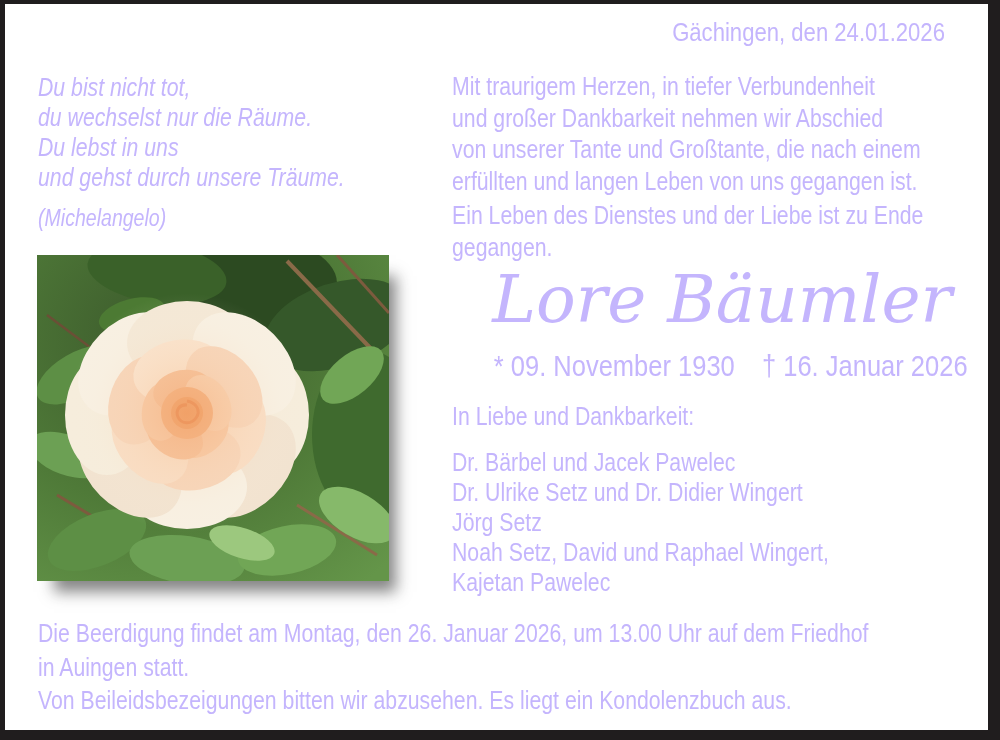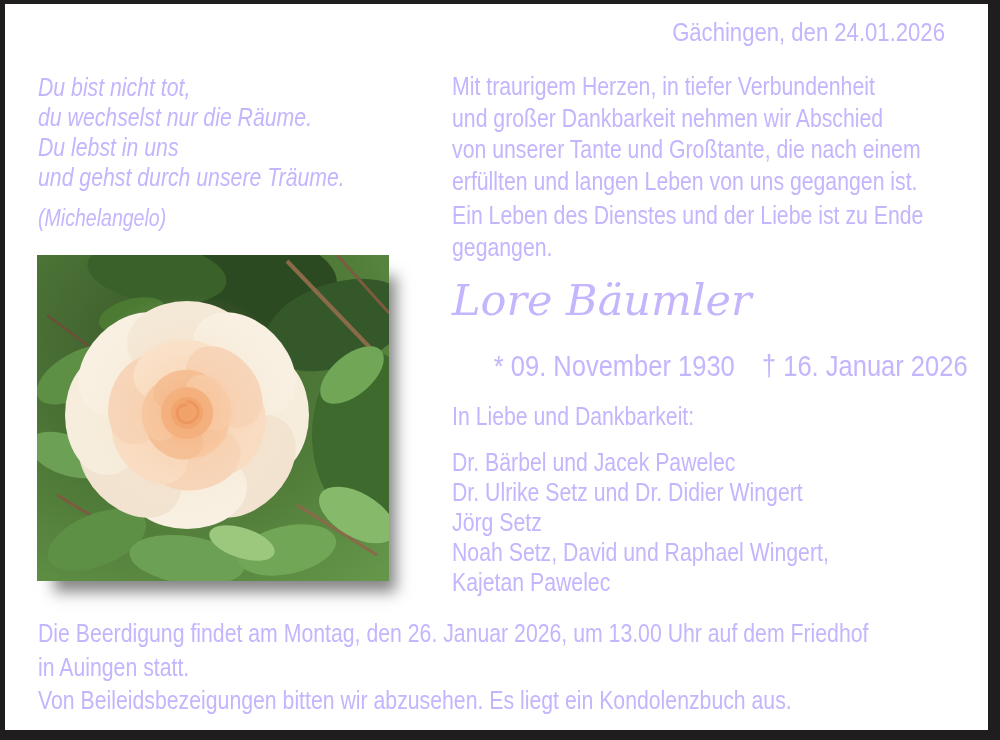--- a/index.html
+++ b/index.html
@@ -24,23 +24,23 @@
   .photo{
     left:37px;top:255px;width:352px;height:326px;
     box-shadow:12px 16px 14px -5px rgba(35,35,35,0.55);
     background:#4f7a38;
   }
   .photo svg{display:block;width:100%;height:100%;}
   .announce{left:452px;top:71px;font-size:25px;line-height:31.5px;}
   .announce .aline{white-space:nowrap;}
   .announce .p2{margin-top:3px;}
   .deceased-name{
-    left:452px;top:260px;width:500px;text-align:left;
+    left:452px;top:260px;width:500px;text-align:right;
     font-family:"DejaVu Serif",serif;font-style:italic;
-    font-size:43px;line-height:80px;white-space:nowrap;
+    font-size:66px;line-height:80px;white-space:nowrap;
   }
   .dates{left:452px;top:352px;width:500px;text-align:center;font-size:30px;line-height:28px;white-space:nowrap;}
   .dates .inner{display:inline-block;transform:scaleX(0.85);transform-origin:50% 0;}
   .dates .death{margin-left:32px;}
   .mourners{left:452px;top:402px;font-size:25px;}
   .mourners .intro{line-height:28px;white-space:nowrap;}
   .mourners .names{margin-top:17px;line-height:30px;}
   .mourners .mname{white-space:nowrap;}
   .funeral{left:38px;top:616px;font-size:25px;line-height:34px;}
   .funeral .fline{white-space:nowrap;}

